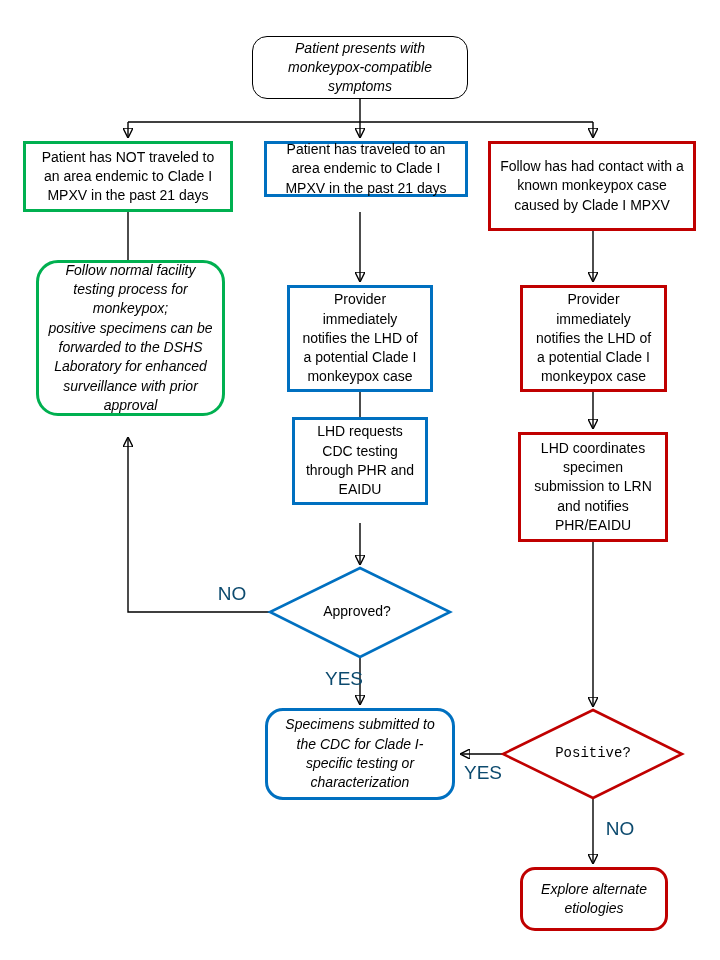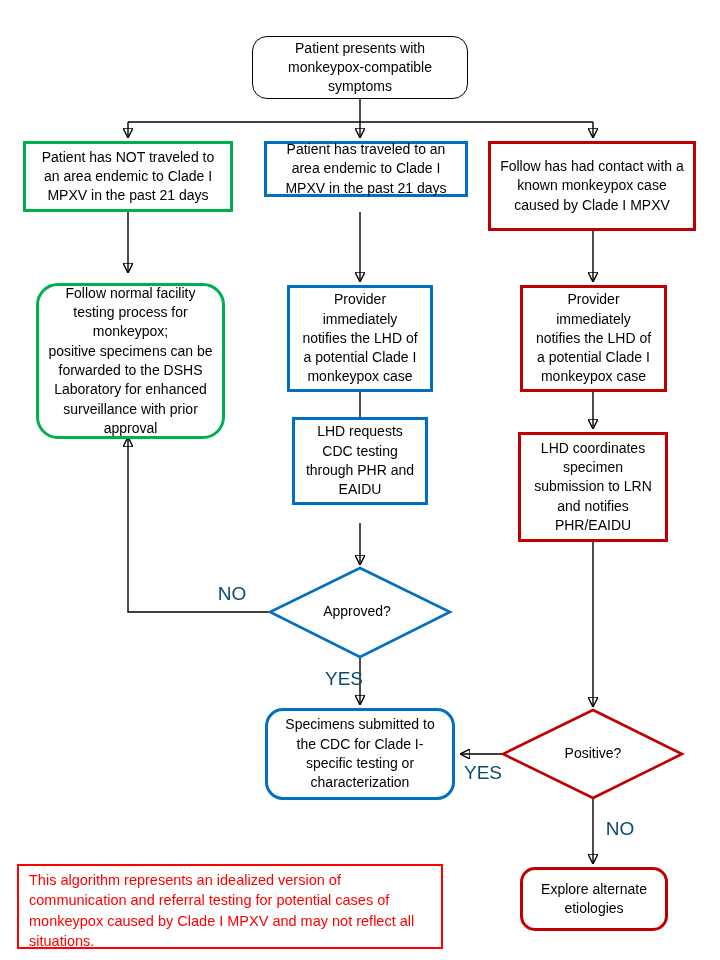--- a/index.html
+++ b/index.html
@@ -8,21 +8,21 @@
     font-family:"Liberation Sans",sans-serif;color:#000000;overflow:hidden;
   }
   .connectors{position:absolute;left:0;top:0;width:720px;height:960px;}
   .connectors path{fill:none;stroke:var(--line);stroke-width:1.4;}
   .connectors polygon.diamond{fill:#ffffff;stroke-width:2.6;}
   .node{
     position:absolute;display:flex;align-items:center;justify-content:center;
     text-align:center;font-size:14px;line-height:1.38;white-space:pre-line;
     background:#ffffff;box-sizing:border-box;padding:2px 8px;
   }
-  .rounded{border-radius:15px;}
+  .rounded{border-radius:15px;font-style:italic;}
   .rounded-lg{border-radius:22px;}
   .b-black{border:1.5px solid #000000;}
   .b-green{border:3px solid var(--green);}
   .b-blue{border:3px solid var(--blue);}
   .b-red{border:3px solid var(--red);}
   .diamond-label{
     position:absolute;text-align:center;font-size:14px;background:transparent;
   }
   .edge-label{
     position:absolute;width:48px;text-align:center;font-size:19px;line-height:22px;color:#0c4a6e;
@@ -69,21 +69,21 @@
   </svg>
 
   <div class="node b-black rounded" style="left:252px;top:36px;width:216px;height:63px;">Patient presents with monkeypox-compatible symptoms</div>
 
   <div class="node b-green" style="left:23px;top:141px;width:210px;height:71px;">Patient has NOT traveled to an area endemic to Clade I MPXV in the past 21 days</div>
 
   <div class="node b-blue" style="left:258px;top:141px;width:204px;height:56px;margin-left:6px;">Patient has traveled to an area endemic to Clade I MPXV in the past 21 days</div>
 
   <div class="node b-red" style="left:488px;top:141px;width:208px;height:90px;">Follow has had contact with a known monkeypox case caused by Clade I MPXV</div>
 
-  <div class="node b-green rounded-lg" style="left:36px;top:283px;width:189px;height:156px;">Follow normal facility testing process for monkeypox;
+  <div class="node b-green rounded-lg" style="left:36px;top:260px;width:189px;height:156px;font-style:italic;">Follow normal facility testing process for monkeypox;
 positive specimens can be forwarded to the DSHS Laboratory for enhanced surveillance with prior approval</div>
 
   <div class="node b-blue" style="left:287px;top:285px;width:146px;height:107px;">Provider
 immediately
 notifies the LHD of
 a potential Clade I
 monkeypox case</div>
 
   <div class="node b-red" style="left:520px;top:285px;width:147px;height:107px;">Provider
 immediately
@@ -100,22 +100,21 @@
 specimen
 submission to LRN
 and notifies
 PHR/EAIDU</div>
 
   <div class="node b-red rounded" style="left:520px;top:867px;width:148px;height:64px;">Explore alternate etiologies</div>
 
   <div class="node b-blue rounded" style="left:265px;top:708px;width:190px;height:92px;border-radius:18px;">Specimens submitted to the CDC for Clade I-specific testing or characterization</div>
 
   <div class="diamond-label" style="left:297px;top:603px;width:120px;">Approved?</div>
-  <div class="diamond-label" style="left:533px;top:745px;width:120px;">Positive?</div>
+  <div class="diamond-label" style="left:533px;top:745px;width:120px;font-family:Liberation Mono, monospace;">Positive?</div>
 
   <div class="edge-label" style="left:208px;top:583px;">NO</div>
   <div class="edge-label" style="left:320px;top:668px;">YES</div>
   <div class="edge-label" style="left:459px;top:762px;">YES</div>
   <div class="edge-label" style="left:596px;top:818px;">NO</div>
 
-  <div class="note">This algorithm represents an idealized version of communication and referral testing for potential cases of monkeypox caused by Clade I MPXV and may not reflect all situations.</div>
 
 </div>
 
 </body></html>

